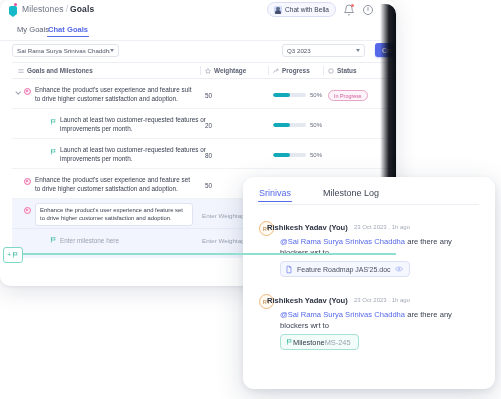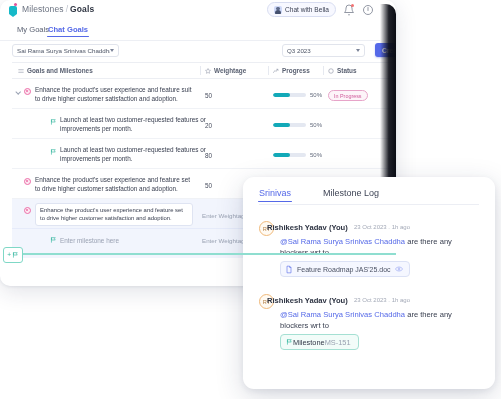--- a/index.html
+++ b/index.html
@@ -723,19 +723,19 @@
       <div class="avatar">RY</div>
       <div class="c-name">Rishikesh Yadav (You)</div>
       <div class="c-time">23 Oct 2023 . 1h ago</div>
       <div class="c-body"><span class="mention">@Sai Rama Surya Srinivas Chaddha</span><span> are there any blockers wrt to</span></div>
       <div class="ms-chip">
         <svg class="flag-svg" viewBox="0 0 24 24" fill="none" stroke="#35b79f" stroke-width="2.2" stroke-linejoin="round">
           <path d="M5 3v18"></path>
             <path d="M5 4h13l-3 4 3 4H5z"></path>
         </svg>
         <span>Milestone</span>
-        <span class="ms-id">MS-151</span>
+        <span class="ms-id">MS-245</span>
       </div>
     </div>
 
   </div>
 
 </div>
 
 </body></html>

